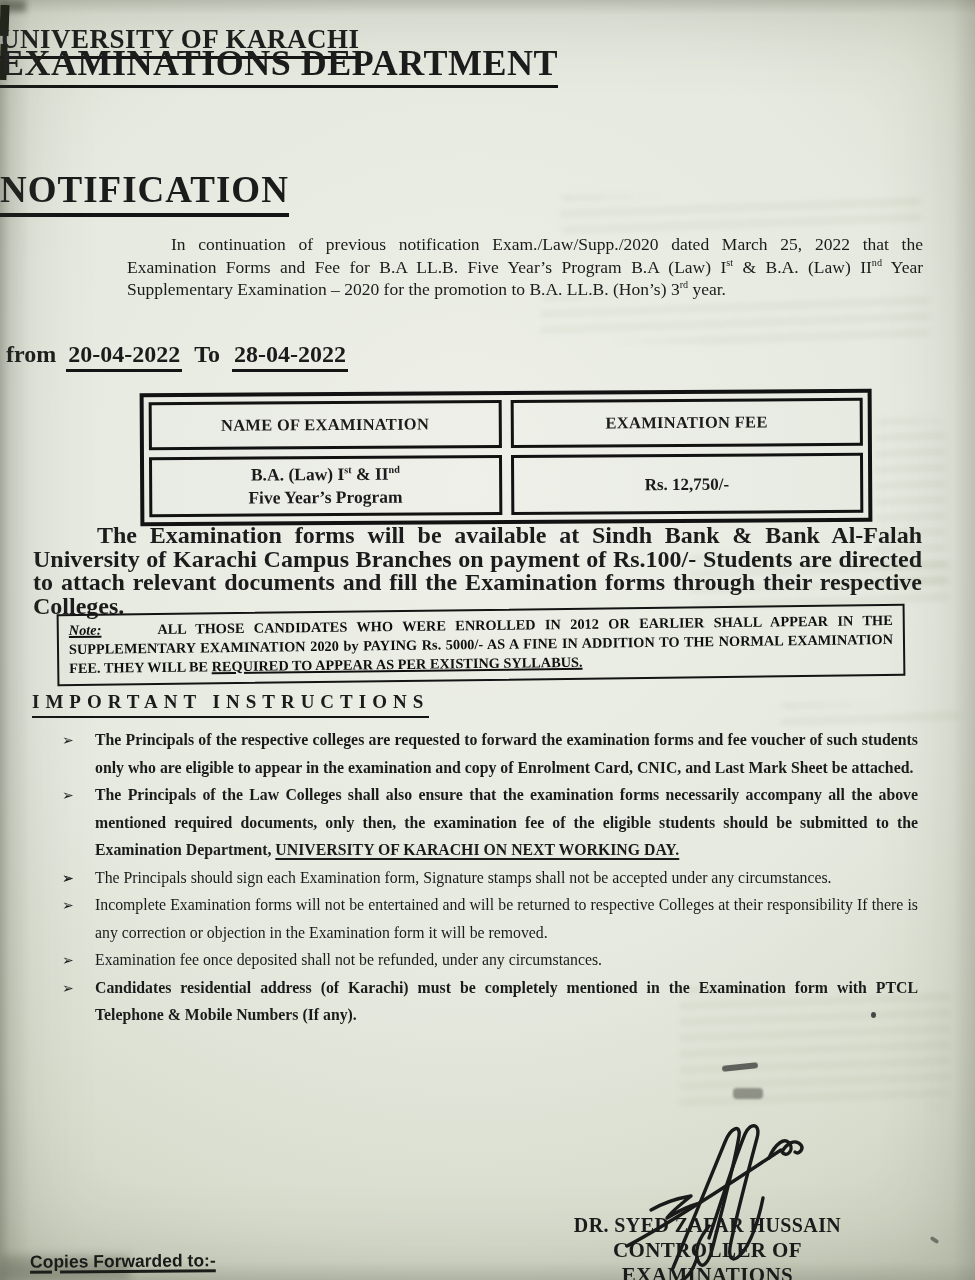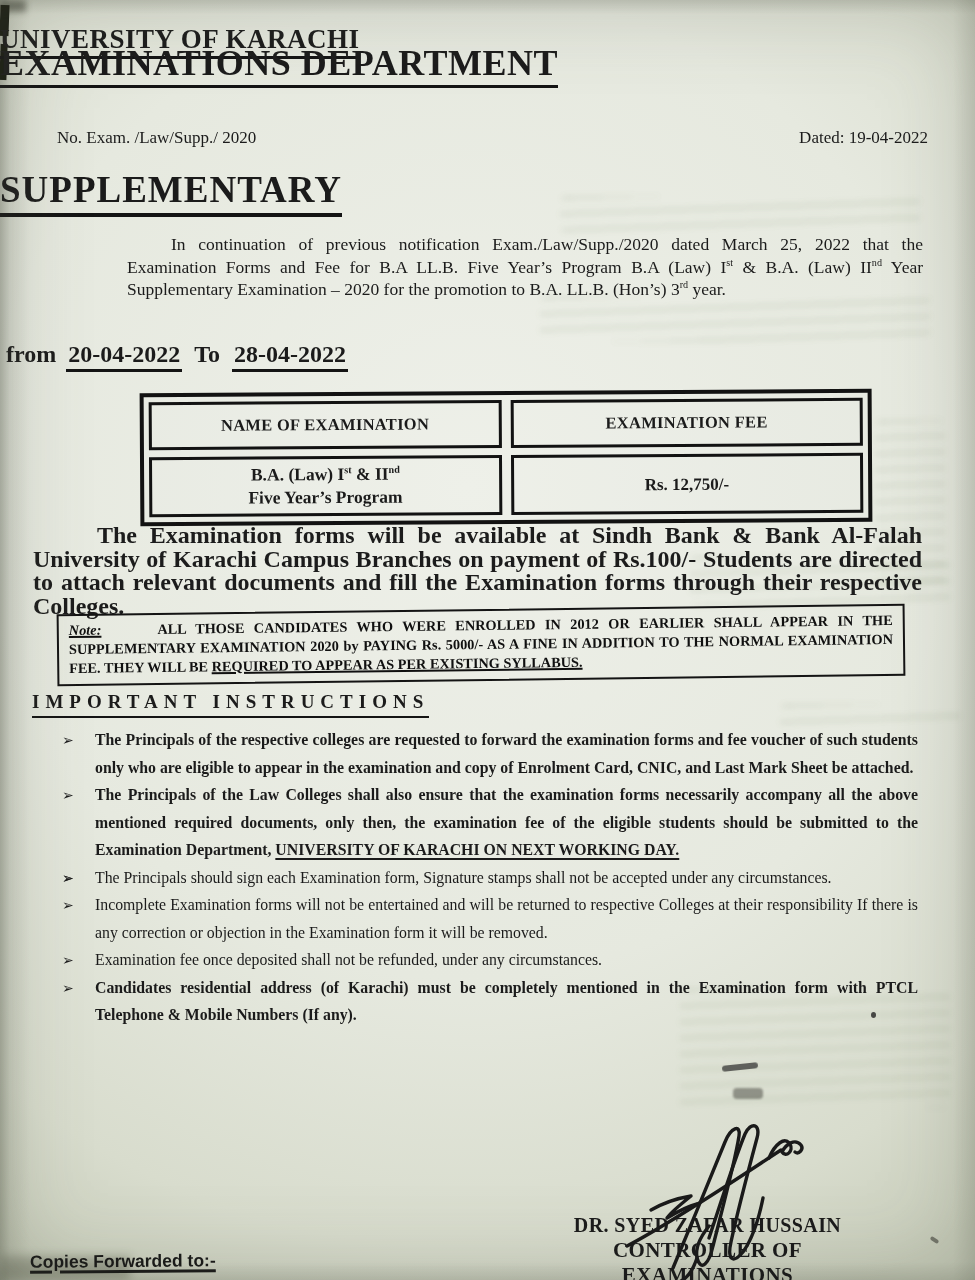--- a/index.html
+++ b/index.html
@@ -95,26 +95,22 @@
   <div class="bleed" style="left:560px;top:196px;width:360px;height:36px;"></div>
   <div class="bleed" style="left:540px;top:296px;width:390px;height:46px;"></div>
   <div class="bleed" style="left:875px;top:420px;width:70px;height:170px;"></div>
   <div class="bleed" style="left:690px;top:556px;width:260px;height:50px;"></div>
   <div class="bleed" style="left:780px;top:704px;width:180px;height:24px;"></div>
   <div class="bleed" style="left:680px;top:988px;width:270px;height:120px;"></div>
 
   <div class="abs center h-univ"><span class="uline-thick">UNIVERSITY OF KARACHI</span></div>
   <div class="abs center h-dept"><span class="uline-thick">EXAMINATIONS DEPARTMENT</span></div>
 
-  <div class="abs refrow">
-    <span>No. Exam. /Law/Supp./ 2020</span>
-    <span>Dated: 19-04-2022</span>
-  </div>
 
-  <div class="abs center notif"><span class="uline-thick">SUPPLEMENTARY</span></div>
+  <div class="abs center notif"><span class="uline-thick">NOTIFICATION</span></div>
 
   <div class="abs intro"><span>In continuation of previous notification Exam./Law/Supp./2020 dated March 25, 2022 that the Examination Forms and Fee for B.A LL.B.  Five Year’s Program B.A (Law) I</span><sup>st</sup><span> &amp; B.A. (Law) II</span><sup>nd</sup><span> Year Supplementary Examination  –  2020 for the promotion to B.A. LL.B. (Hon’s) 3</span><sup>rd</sup><span> year.</span></div>
 
   <div class="abs center daterange">
     <span class="lbl-from">from</span><span class="dt">20-04-2022</span><span class="lbl-to">To</span><span class="dt">28-04-2022</span>
   </div>
 
   <div class="abs extable">
     <div class="exrow">
       <div class="excell head">NAME OF EXAMINATION</div>

